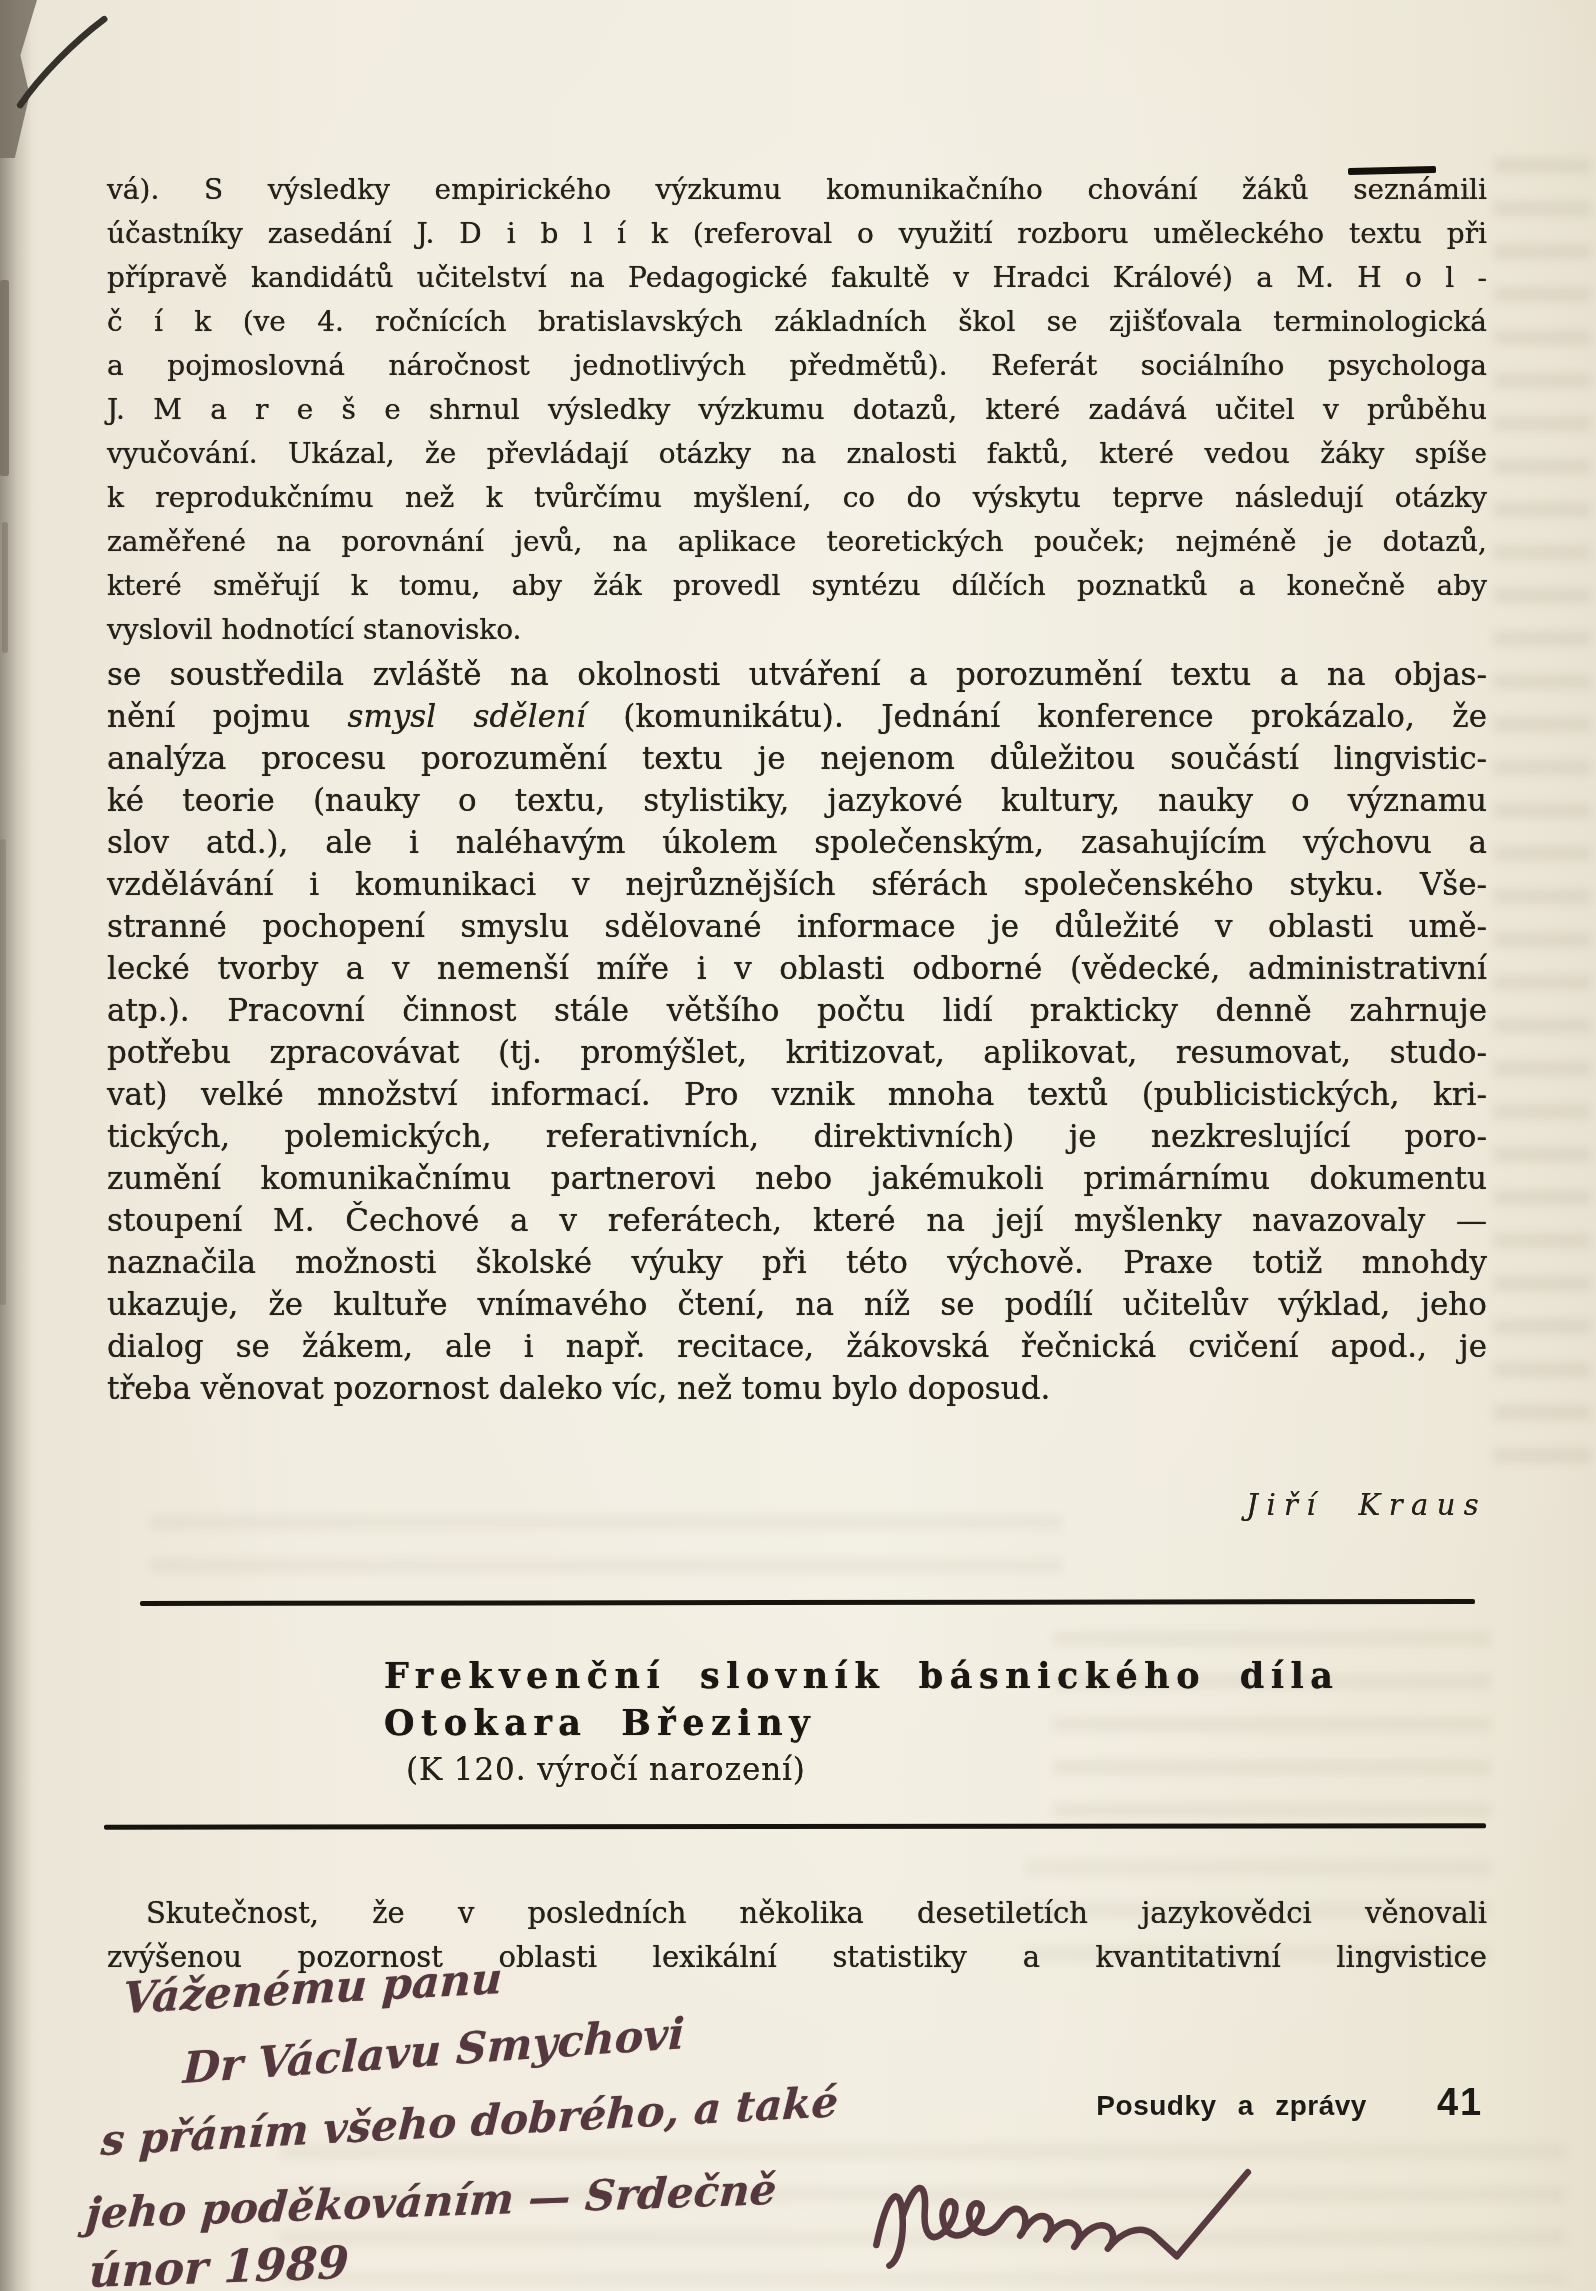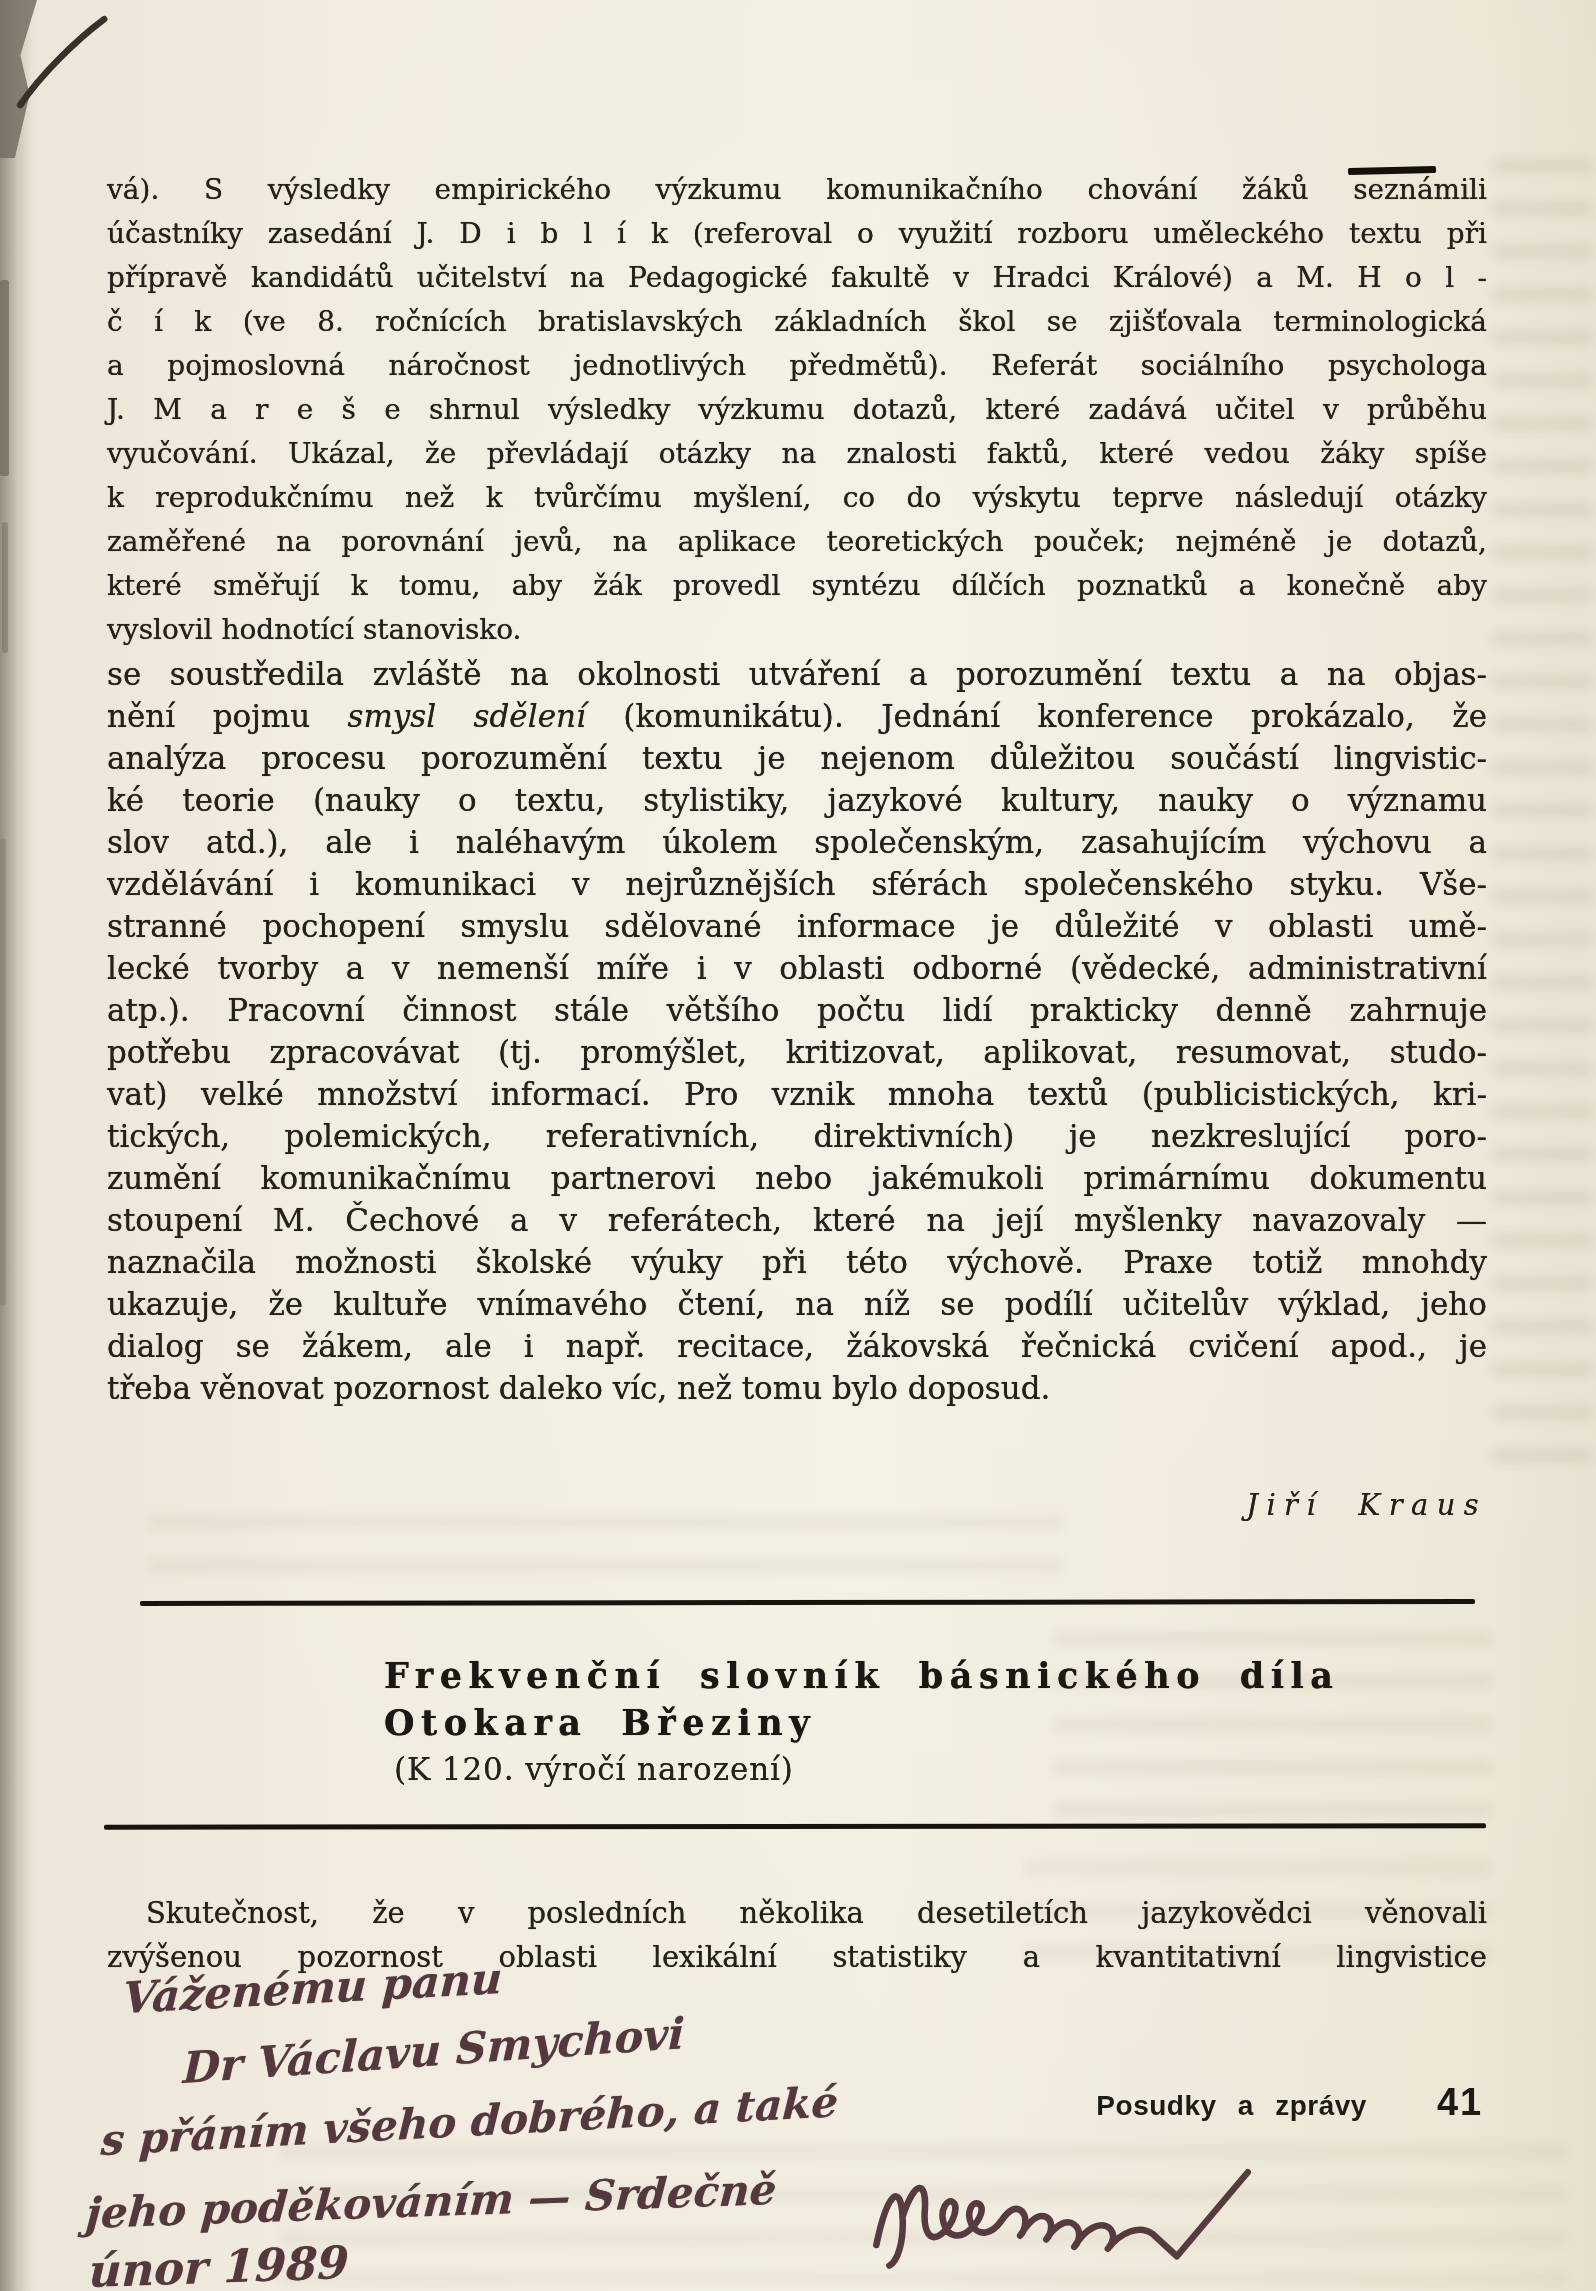--- a/index.html
+++ b/index.html
@@ -37,21 +37,21 @@
     font-style:italic;font-size:29px;letter-spacing:8.4px;word-spacing:17px;
     text-shadow:0 0 0.6px rgba(30,26,20,.8);}
 
   .rule{position:absolute;height:4.7px;background:#17130e;border-radius:1.9px;}
   #rule1{left:140px;top:1600px;width:1335px;transform:rotate(-.08deg);}
   #rule2{left:104px;top:1824px;width:1382px;transform:rotate(-.06deg);}
 
   #title{position:absolute;left:384px;top:1652px;font-weight:bold;font-size:35px;
     line-height:47px;letter-spacing:6.5px;word-spacing:15px;color:#1b1712;
     text-shadow:0 0 0.7px rgba(20,16,10,.9);}
-  #subtitle{position:absolute;left:394px;top:1751px;font-size:31px;letter-spacing:0.9px;
+  #subtitle{position:absolute;left:406px;top:1751px;font-size:31px;letter-spacing:0.9px;
     text-shadow:0 0 0.6px rgba(30,26,20,.8);}
 
   
   #footer{position:absolute;right:114px;top:2081px;display:flex;align-items:baseline;gap:70px;
     font-family:"Liberation Sans","DejaVu Sans",sans-serif;color:#1d1b18;}
   #footer .label{font-weight:bold;font-size:28px;word-spacing:13px;letter-spacing:0.5px;}
   #footer .num{font-weight:bold;font-size:38px;letter-spacing:1.9px;}
 
   
   .hand{position:absolute;font-style:italic;font-weight:bold;color:#4a2b33;
@@ -86,21 +86,21 @@
   <div class="ghost" style="left:1493px;top:158px;width:98px;height:1305px;"></div>
   <div class="ghost" style="left:149px;top:1515px;width:914px;height:75px;opacity:.55;"></div>
   <div class="ghost" style="left:1053px;top:1631px;width:438px;height:186px;opacity:.6;"></div>
   <div class="ghost" style="left:1025px;top:1860px;width:466px;height:112px;opacity:.5;"></div>
   <div class="ghost" style="left:280px;top:2144px;width:1286px;height:140px;opacity:.5;"></div>
 
   <div id="para1" class="print-col">
       <div class="pline">vá). S výsledky empirického výzkumu komunikačního chování žáků <span class="overline">sezná</span>mili</div>
       <div class="pline">účastníky zasedání J. D i b l í k (referoval o využití rozboru uměleckého textu při</div>
       <div class="pline">přípravě kandidátů učitelství na Pedagogické fakultě v Hradci Králové) a M. H o l -</div>
-      <div class="pline">č í k (ve 8. ročnících bratislavských základních škol se zjišťovala terminologická</div>
+      <div class="pline">č í k (ve 4. ročnících bratislavských základních škol se zjišťovala terminologická</div>
       <div class="pline">a pojmoslovná náročnost jednotlivých předmětů). Referát sociálního psychologa</div>
       <div class="pline">J. M a r e š e shrnul výsledky výzkumu dotazů, které zadává učitel v průběhu</div>
       <div class="pline">vyučování. Ukázal, že převládají otázky na znalosti faktů, které vedou žáky spíše</div>
       <div class="pline">k reprodukčnímu než k tvůrčímu myšlení, co do výskytu teprve následují otázky</div>
       <div class="pline">zaměřené na porovnání jevů, na aplikace teoretických pouček; nejméně je dotazů,</div>
       <div class="pline">které směřují k tomu, aby žák provedl syntézu dílčích poznatků a konečně aby</div>
       <div class="pline lastleft">vyslovil hodnotící stanovisko.</div>
     </div>
 
   <div id="para2" class="print-col" style="--ind:54px">

